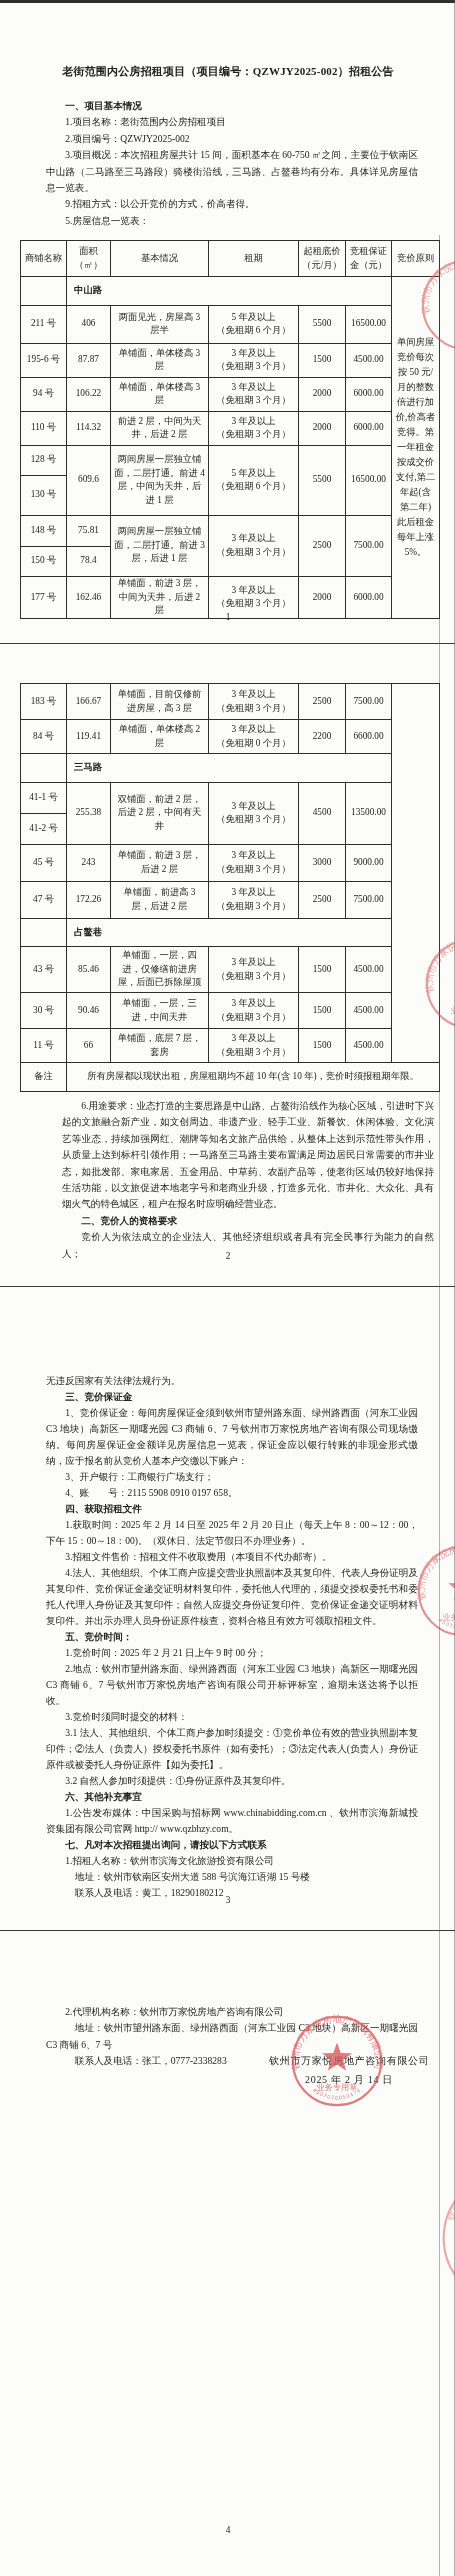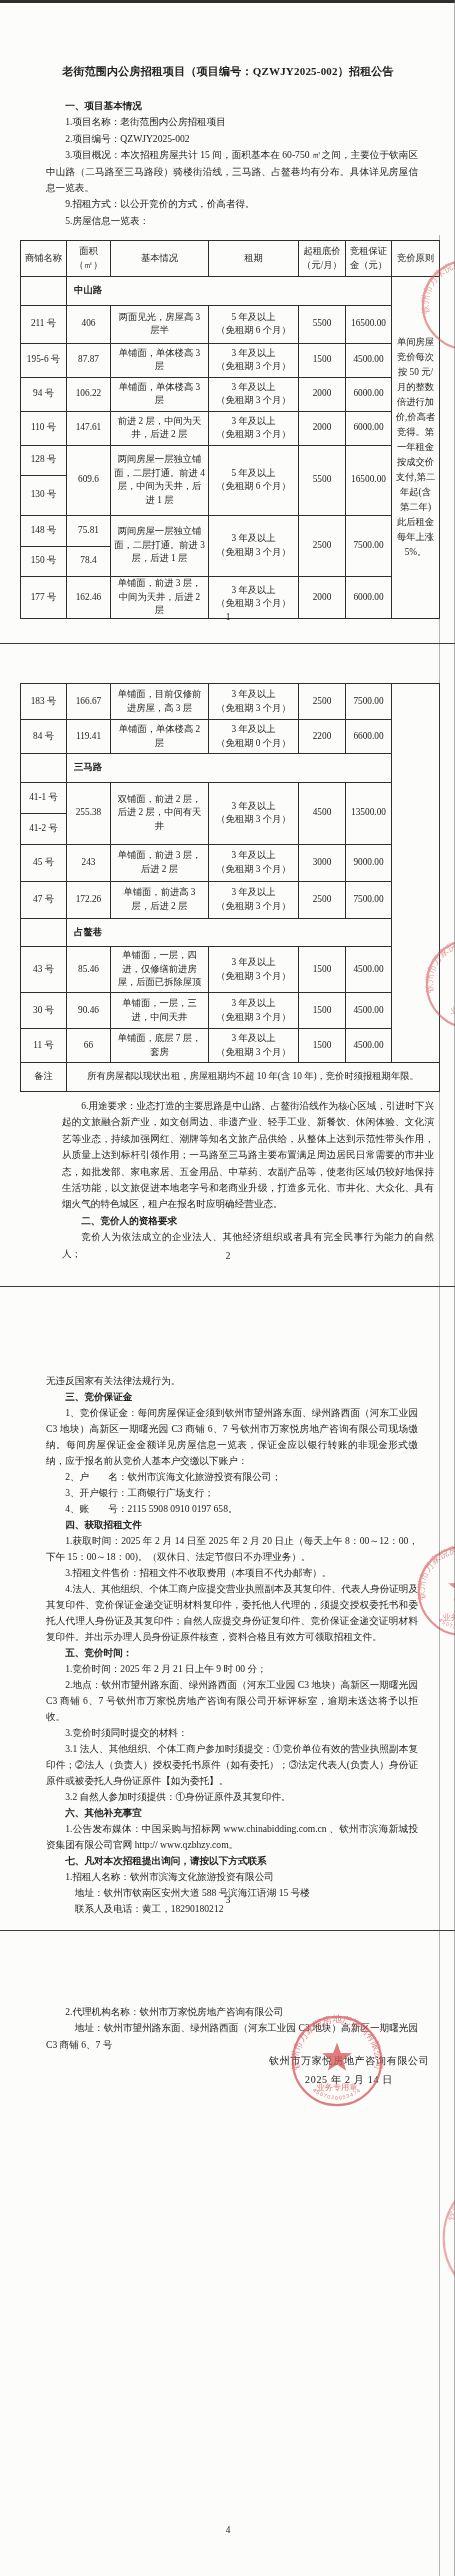--- a/index.html
+++ b/index.html
@@ -94,21 +94,21 @@
       <td>94 号</td>
       <td>106.22</td>
       <td>单铺面，单体楼高 3 层</td>
       <td class="pre">3 年及以上
 （免租期 3 个月）</td>
       <td>2000</td>
       <td>6000.00</td>
     </tr>
     <tr style="height:34px">
       <td>110 号</td>
-      <td>147.61</td>
+      <td>114.32</td>
       <td>前进 2 层，中间为天井，后进 2 层</td>
       <td class="pre">3 年及以上
 （免租期 3 个月）</td>
       <td>2000</td>
       <td>6000.00</td>
     </tr>
     <tr style="height:30px">
       <td>128 号</td>
       <td rowspan="2">609.6</td>
       <td rowspan="2">两间房屋一层独立铺面，二层打通。前进 4 层，中间为天井，后进 1 层</td>
@@ -256,21 +256,20 @@
     <p>竞价人为依法成立的企业法人、其他经济组织或者具有完全民事行为能力的自然人；</p>
   </div>
 
   <div class="pgnum" style="top:1251px;">2</div>
   <div class="sep" style="top:1286px;"></div>
 
   <div class="tb tb3" style="top:1332px;">
     <p class="noind">无违反国家有关法律法规行为。</p>
     <p class="hd">三、竞价保证金</p>
     <p>1、竞价保证金：每间房屋保证金须到钦州市望州路东面、绿州路西面（河东工业园 C3 地块）高新区一期曙光园 C3 商铺 6、7 号钦州市万家悦房地产咨询有限公司现场缴纳。每间房屋保证金金额详见房屋信息一览表，保证金应以银行转账的非现金形式缴纳，应于报名前从竞价人基本户交缴以下账户：</p>
-    <p>2、户　　名：钦州市滨海文化旅游投资有限公司；</p>
     <p>3、开户银行：工商银行广场支行；</p>
     <p>4、账　　号：2115 5908 0910 0197 658。</p>
     <p class="hd">四、获取招租文件</p>
     <p>1.获取时间：2025 年 2 月 14 日至 2025 年 2 月 20 日止（每天上午 8：00～12：00，下午 15：00～18：00)。（双休日、法定节假日不办理业务）。</p>
     <p>3.招租文件售价：招租文件不收取费用（本项目不代办邮寄）。</p>
     <p>4.法人、其他组织、个体工商户应提交营业执照副本及其复印件、代表人身份证明及其复印件、竞价保证金递交证明材料复印件，委托他人代理的，须提交授权委托书和委托人代理人身份证及其复印件；自然人应提交身份证复印件、竞价保证金递交证明材料复印件。并出示办理人员身份证原件核查，资料合格且有效方可领取招租文件。</p>
     <p class="hd">五、竞价时间：</p>
     <p>1.竞价时间：2025 年 2 月 21 日上午 9 时 00 分；</p>
     <p>2.地点：钦州市望州路东面、绿州路西面（河东工业园 C3 地块）高新区一期曙光园 C3 商铺 6、7 号钦州市万家悦房地产咨询有限公司开标评标室，逾期未送达将予以拒收。</p>
     <p>3.竞价时须同时提交的材料：</p>
@@ -283,20 +282,21 @@
     <p class="ind3">地址：钦州市钦南区安州大道 588 号滨海江语湖 15 号楼</p>
     <p class="ind3">联系人及电话：黄工，18290180212</p>
   </div>
 
   <div class="pgnum" style="top:1895px;">3</div>
   <div class="sep" style="top:1930px;"></div>
 
   <div class="tb" style="top:1970px;margin-top:34px;">
     <p>2.代理机构名称：钦州市万家悦房地产咨询有限公司</p>
     <p class="ind3">地址：钦州市望州路东面、绿州路西面（河东工业园 C3 地块）高新区一期曙光园 C3 商铺 6、7 号</p>
+    <p class="ind3">联系人及电话：张工，0777-2338283</p>
   </div>
 
   <div class="signline" style="top:2054px;left:269px;">钦州市万家悦房地产咨询有限公司</div>
   <div class="signline" style="top:2073px;left:305px;">2025 年 2 月 14 日</div>
 
   <svg class="seal" style="left:280px;top:2004px;" width="114" height="114" viewBox="-80 -80 160 160">
     <defs>
       <path id="arcTop1" d="M -52 16 A 54.4 54.4 0 1 1 52 16"></path>
       <path id="arcBot1" d="M -42 34 A 54 54 0 0 0 42 34"></path>
     </defs>

